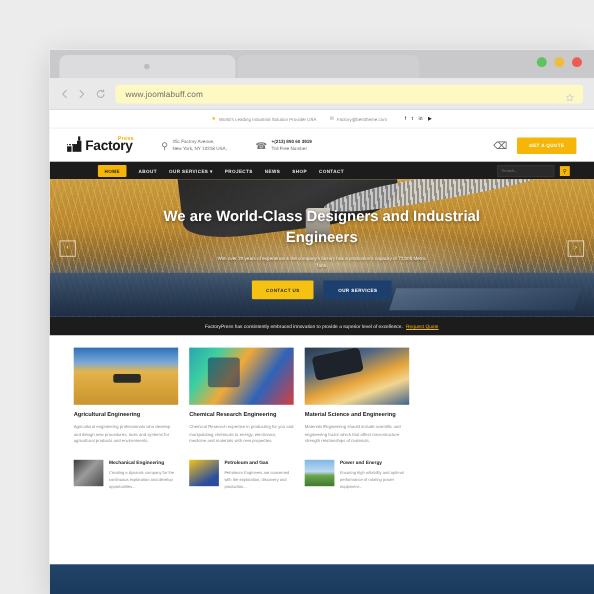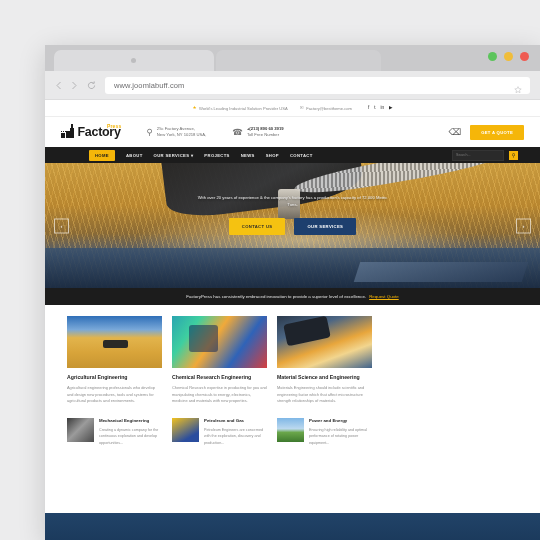--- a/index.html
+++ b/index.html
@@ -33,21 +33,21 @@
   }
   .win-dots{position:absolute;right:11px;top:7px;display:flex;gap:7px;}
   .win-dot{width:9px;height:9px;border-radius:50%;}
   .chrome-bar{
     height:28px;background:#e9e9ea;display:flex;align-items:center;padding:0 10px;
     border-bottom:1px solid #dcdcdd;
   }
   .navbtns{display:flex;gap:9px;align-items:center;margin-right:9px;color:#b3b3b5;}
   .navbtns svg{display:block;}
   .urlbar{
-    flex:1;height:17px;background:#ffffff;border-radius:3px;display:flex;align-items:center;
+    flex:1;height:17px;background:#fef9c3;border-radius:3px;display:flex;align-items:center;
     padding:0 9px;position:relative;
   }
   .urltext{font-size:7.5px;color:#6e6e70;letter-spacing:.1px;}
   .star{position:absolute;right:8px;top:3px;color:#cfcfd1;}
 
   
   .site{position:relative;width:100%;height:441px;background:#fff;overflow:hidden;}
 
   
   .topbar{
@@ -330,20 +330,21 @@
       </div>
 
       <div class="hero">
         <div class="hero-sparks"></div>
         <div class="hero-machine"></div>
         <div class="hose"></div>
         <div class="hero-nozzle"></div>
         <div class="hero-plate"></div>
 
         <div class="hero-inner">
+          <div class="hero-h1">We are World-Class Designers and Industrial Engineers</div>
           <div class="hero-sub">With over 20 years of experience &amp; the company's factory has a production's capacity of 72,000 Metric Tuns.</div>
           <div class="hero-btns">
             <span class="hbtn y">CONTACT US</span>
             <span class="hbtn b">OUR SERVICES</span>
           </div>
         </div>
 
         <div class="arrow l">‹</div>
         <div class="arrow r">›</div>
       </div>

